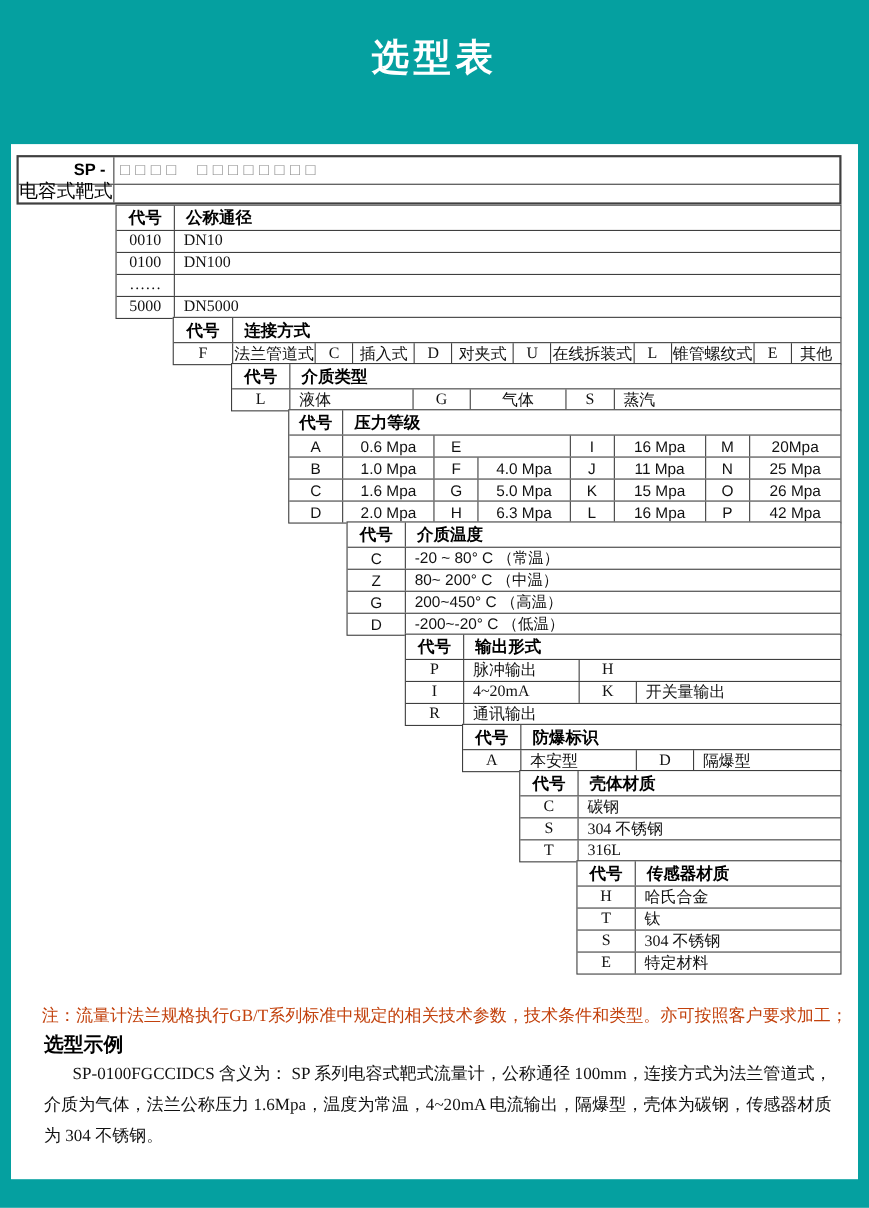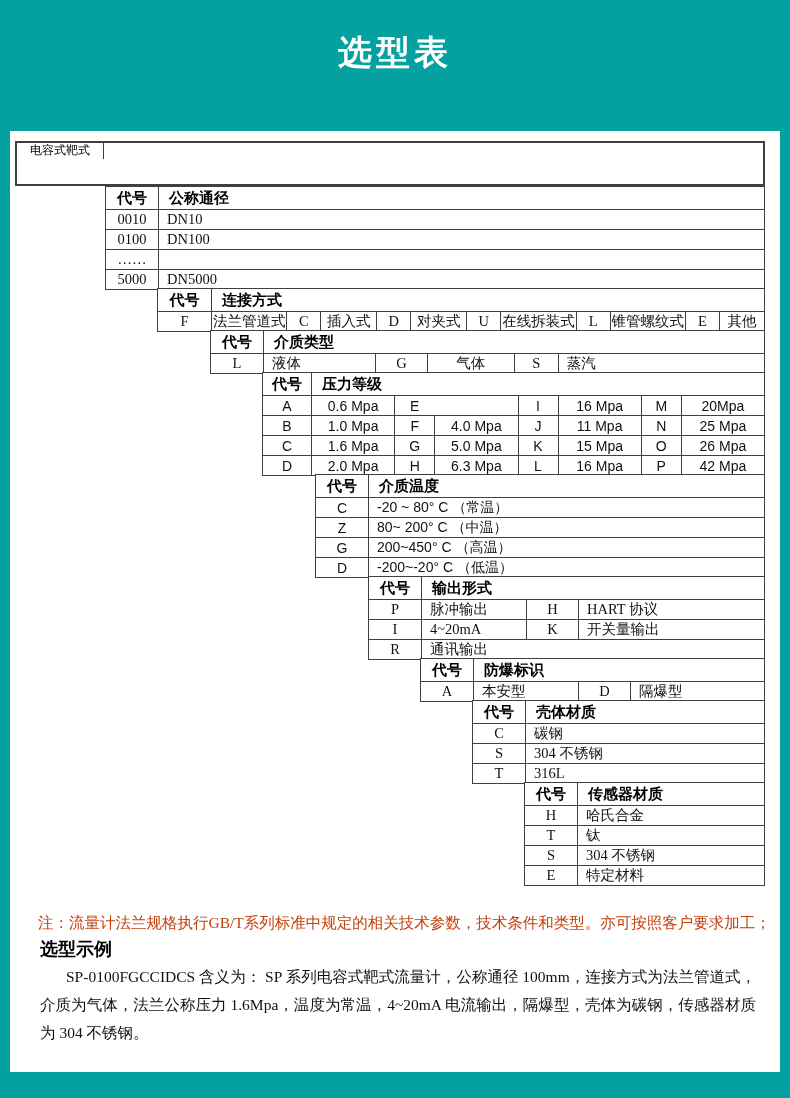--- a/index.html
+++ b/index.html
@@ -15,21 +15,21 @@
   .sp-row{display:flex;width:100%;}
   .sp-row.r1{height:25px;border-bottom:1px solid #3f3f3f;box-sizing:border-box;}
   .sp-row.r2{height:16px;}
   .sp-c1{width:87px;flex:none;border-right:1px solid #3f3f3f;box-sizing:border-box;}
   .sp-c2{flex:1;}
   .r1 .sp-c1{font-family:"Liberation Sans","DejaVu Sans",sans-serif;font-weight:700;
              font-size:15px;text-align:right;padding-right:7px;line-height:23px;box-sizing:border-box;}
   .r1 .sp-c2{line-height:23px;padding-left:5px;color:#8a8a8a;
              font-family:"Liberation Sans","DejaVu Sans",sans-serif;font-size:15px;letter-spacing:5px;}
   .r1 .sp-c2 span:first-child{margin-right:14px;}
-  .r2 .sp-c1{font-family:Liberation Serif, serif;font-size:12px;
+  .r2 .sp-c1{font-family:Liberation Mono, monospace;font-size:17px;
              text-align:center;line-height:15px;white-space:nowrap;}
 
   
   .cascade-table{position:absolute;border:1px solid #3f3f3f;box-sizing:border-box;background:#fff;}
   .trow{display:flex;width:100%;box-sizing:border-box;}
   .trow + .trow{border-top:1px solid #3f3f3f;}
   .tcell{display:flex;align-items:center;box-sizing:border-box;overflow:hidden;white-space:nowrap;}
   .tcell + .tcell{border-left:1px solid #3f3f3f;}
   .a-c{justify-content:center;}
   .a-l{justify-content:flex-start;padding-left:8px;}
@@ -51,20 +51,26 @@
 </style>
 </head>
 <body>
 
 <div class="canvas" style="background: rgb(5, 160, 160);">
   <div class="title">选型表</div>
 
   <div class="page">
 
     <div class="sp-box">
+      <div class="sp-row r1">
+        <div class="sp-c1">SP -</div>
+        <div class="sp-c2">
+          <span>□□□□</span><span>□□□□□□□□</span>
+        </div>
+      </div>
       <div class="sp-row r2">
         <div class="sp-c1">电容式靶式</div>
         <div class="sp-c2"></div>
       </div>
     </div>
 
     <div id="tables-root">
         <div class="cascade-table f-serif" style="left: 95px; top: 55px; width: 660px;">
           <div class="trow hdr-row" style="height: 22px;">
             <div class="tcell a-c" style="width: 52px; flex: 0 0 auto;">代号</div>
@@ -191,21 +197,20 @@
         </div>
         <div class="cascade-table f-serif" style="left: 358px; top: 445px; width: 397px;">
           <div class="trow hdr-row" style="height: 22px;">
             <div class="tcell a-c" style="width: 52px; flex: 0 0 auto;">代号</div>
             <div class="tcell a-l" style="flex: 1 1 0%;">输出形式</div>
           </div>
           <div class="trow" style="height: 20px;">
             <div class="tcell a-c" style="width: 52px; flex: 0 0 auto;">P</div>
             <div class="tcell a-l" style="width: 105px; flex: 0 0 auto;">脉冲输出</div>
             <div class="tcell a-c" style="width: 52px; flex: 0 0 auto;">H</div>
-            <div class="tcell a-l" style="flex: 1 1 0%;">HART 协议</div>
           </div>
           <div class="trow" style="height: 20px;">
             <div class="tcell a-c" style="width: 52px; flex: 0 0 auto;">I</div>
             <div class="tcell a-l" style="width: 105px; flex: 0 0 auto;">4~20mA</div>
             <div class="tcell a-c" style="width: 52px; flex: 0 0 auto;">K</div>
             <div class="tcell a-l" style="flex: 1 1 0%;">开关量输出</div>
           </div>
           <div class="trow" style="height: 20px;">
             <div class="tcell a-c" style="width: 52px; flex: 0 0 auto;">R</div>
             <div class="tcell a-l" style="flex: 1 1 0%;">通讯输出</div>

